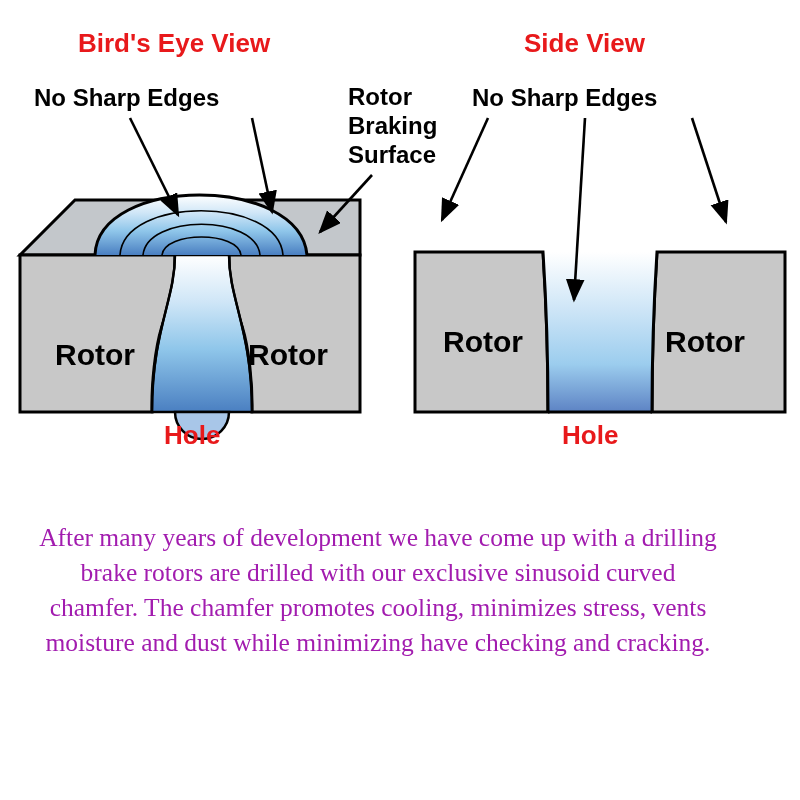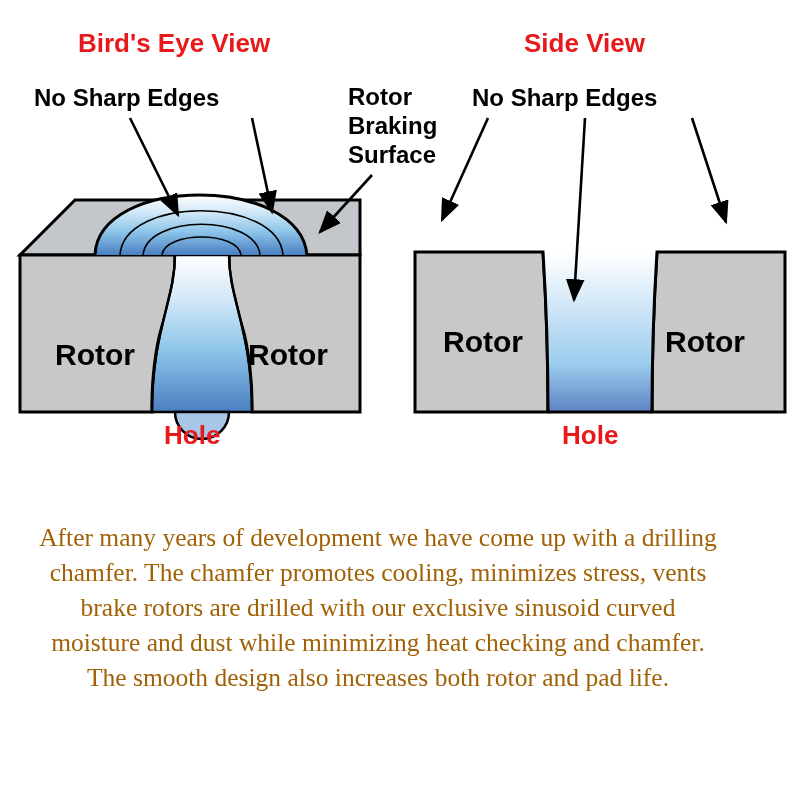--- a/index.html
+++ b/index.html
@@ -46,21 +46,21 @@
   }
   .caption {
     position: absolute;
     left: 0;
     top: 520px;
     width: 756px;
     text-align: center;
     font-family: "Liberation Serif", serif;
     font-size: 25.5px;
     line-height: 35px;
-    color: #a16207;
+    color: #a21caf;
     padding: 0 8px;
     box-sizing: border-box;
   }
   .caption p { margin: 0; }
 </style>
 </head>
 <body>
 
 <div class="stage">
 
@@ -146,19 +146,18 @@
       <line x1="488" y1="118" x2="442" y2="220" stroke="#000000" stroke-width="2.6" marker-end="url(#arrowhead)"></line>
       <line x1="585" y1="118" x2="574" y2="300" stroke="#000000" stroke-width="2.6" marker-end="url(#arrowhead)"></line>
       <line x1="692" y1="118" x2="726" y2="222" stroke="#000000" stroke-width="2.6" marker-end="url(#arrowhead)"></line>
 
       <text class="label-red" x="562" y="444">Hole</text>
     </g>
   </svg>
 
   <div class="caption">
     <p>After many years of development we have come up with a drilling</p>
+    <p>brake rotors are drilled with our exclusive sinusoid curved</p>
     <p>chamfer. The chamfer promotes cooling, minimizes stress, vents</p>
-    <p>brake rotors are drilled with our exclusive sinusoid curved</p>
-    <p>moisture and dust while minimizing heat checking and chamfer.</p>
-    <p>The smooth design also increases both rotor and pad life.</p>
+    <p>moisture and dust while minimizing have checking and cracking.</p>
   </div>
 
 </div>
 
 </body></html>

